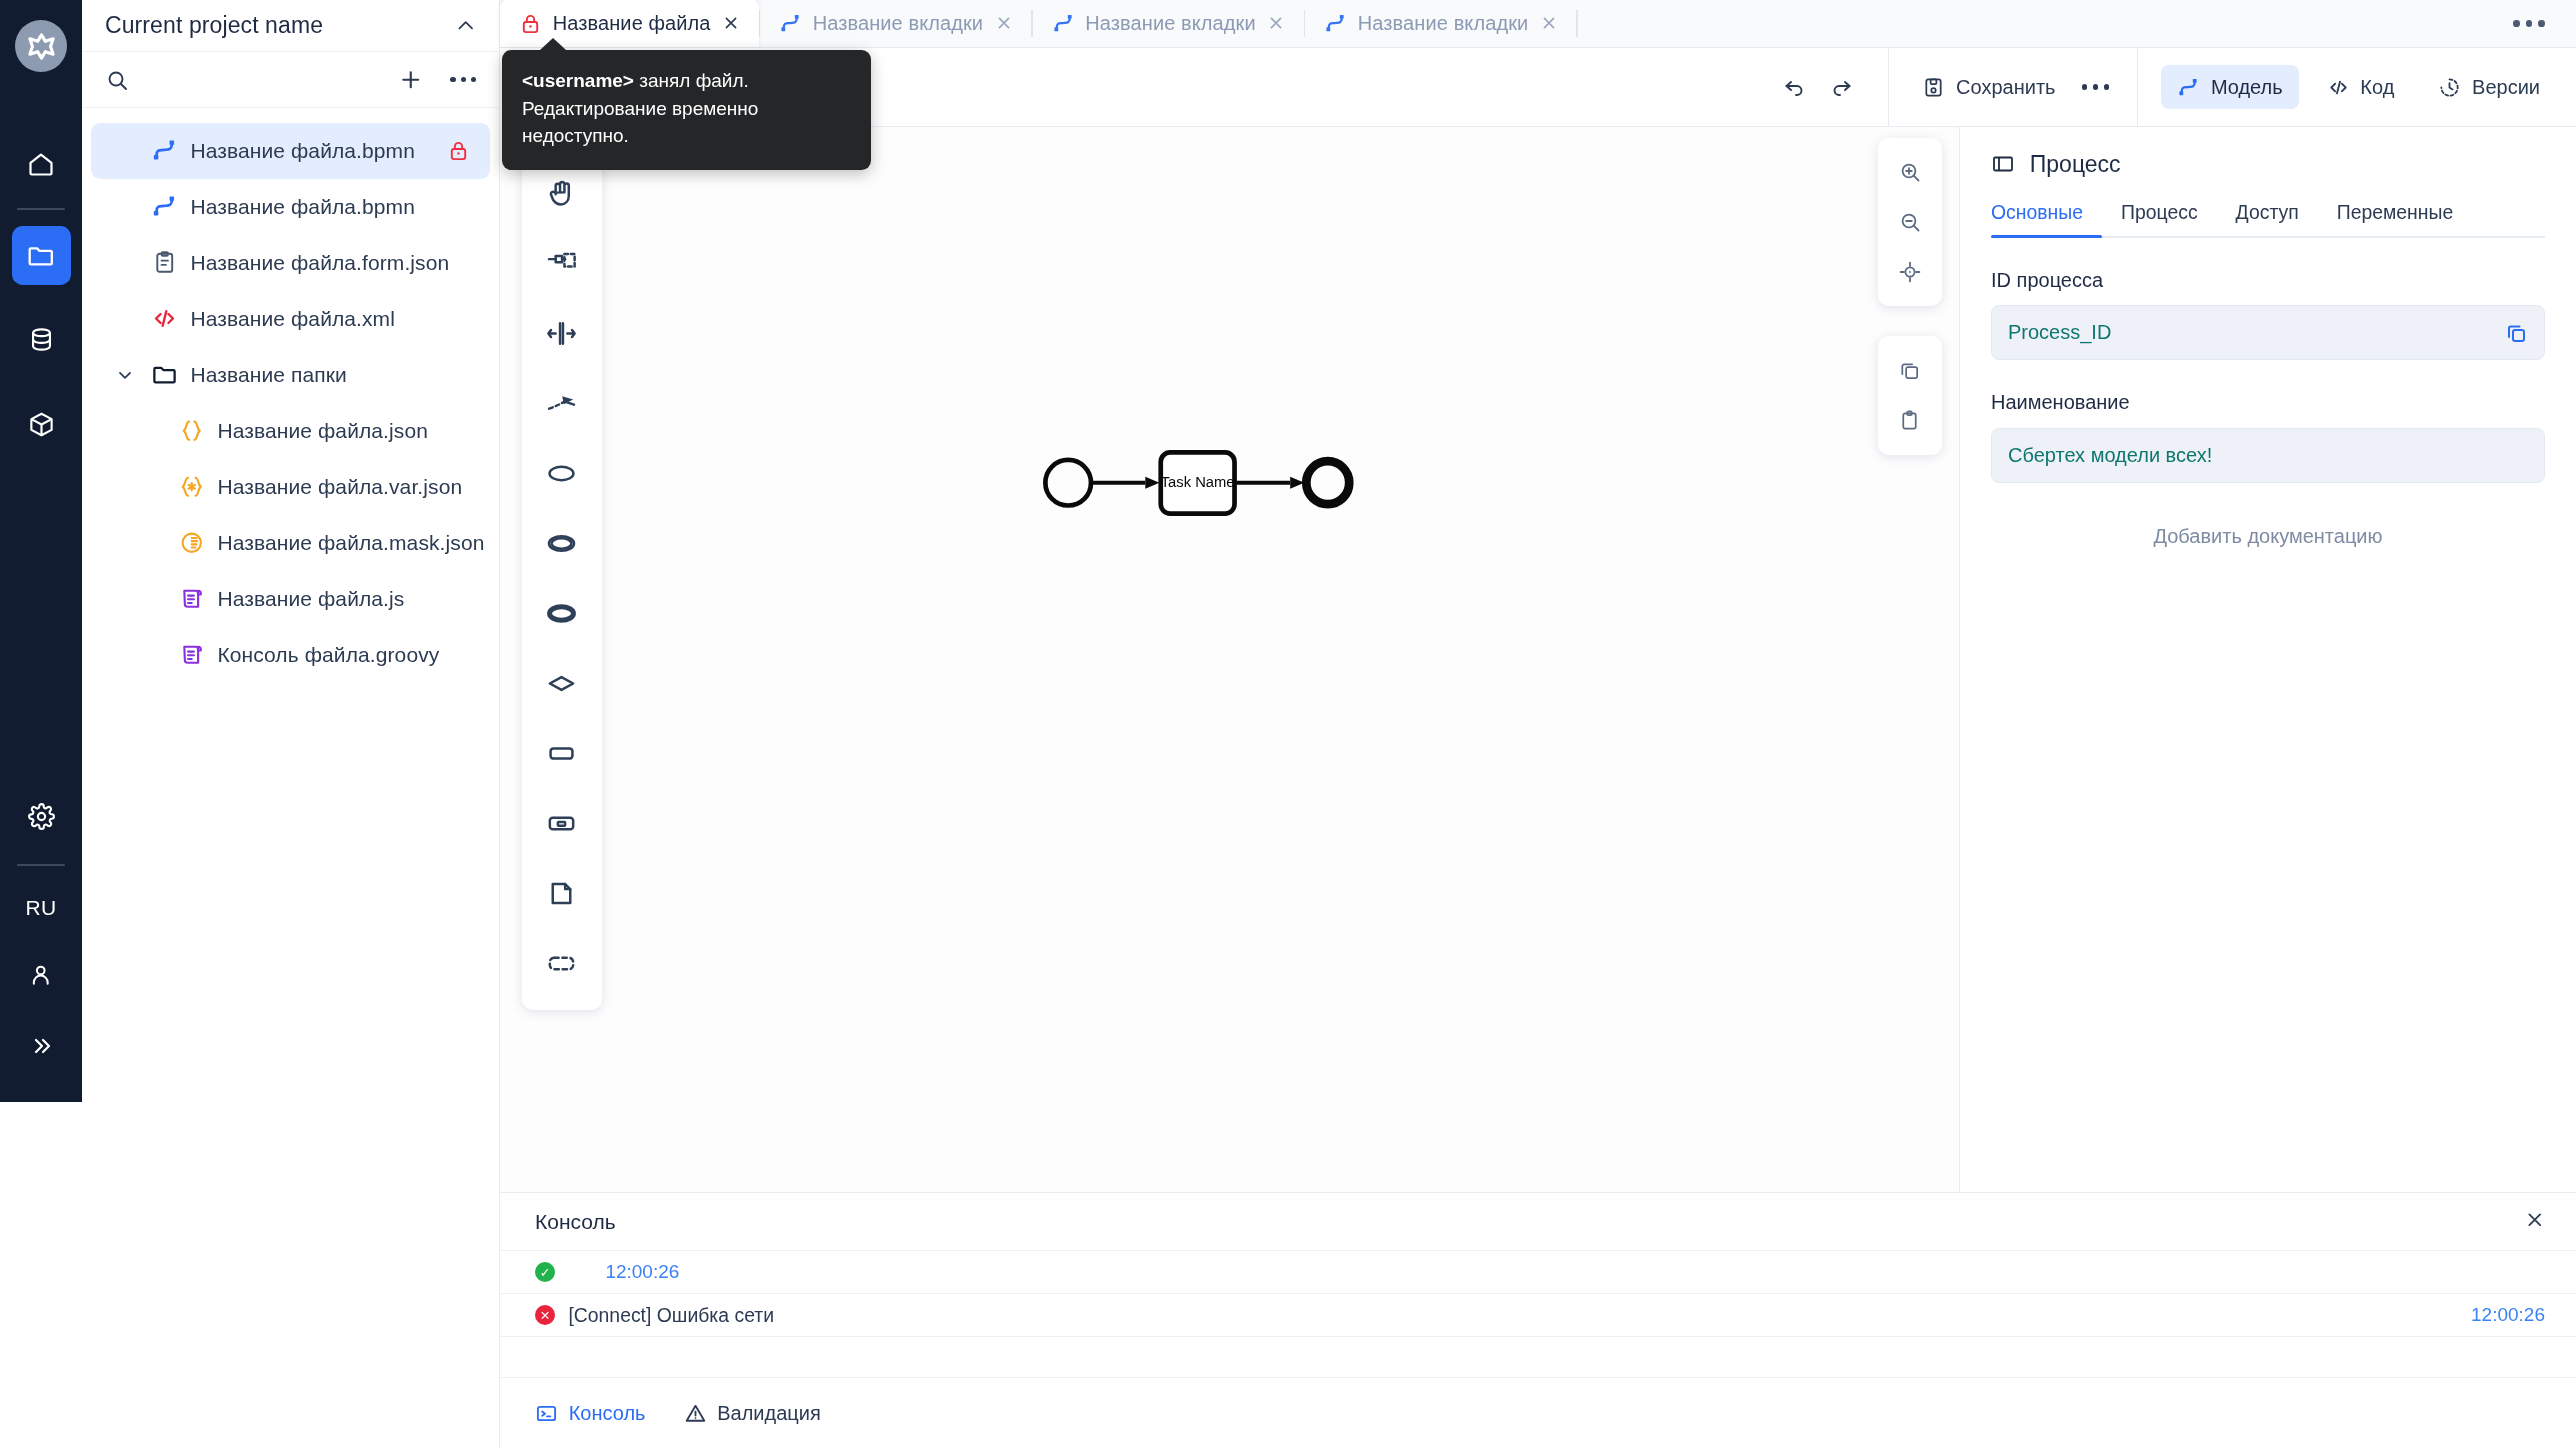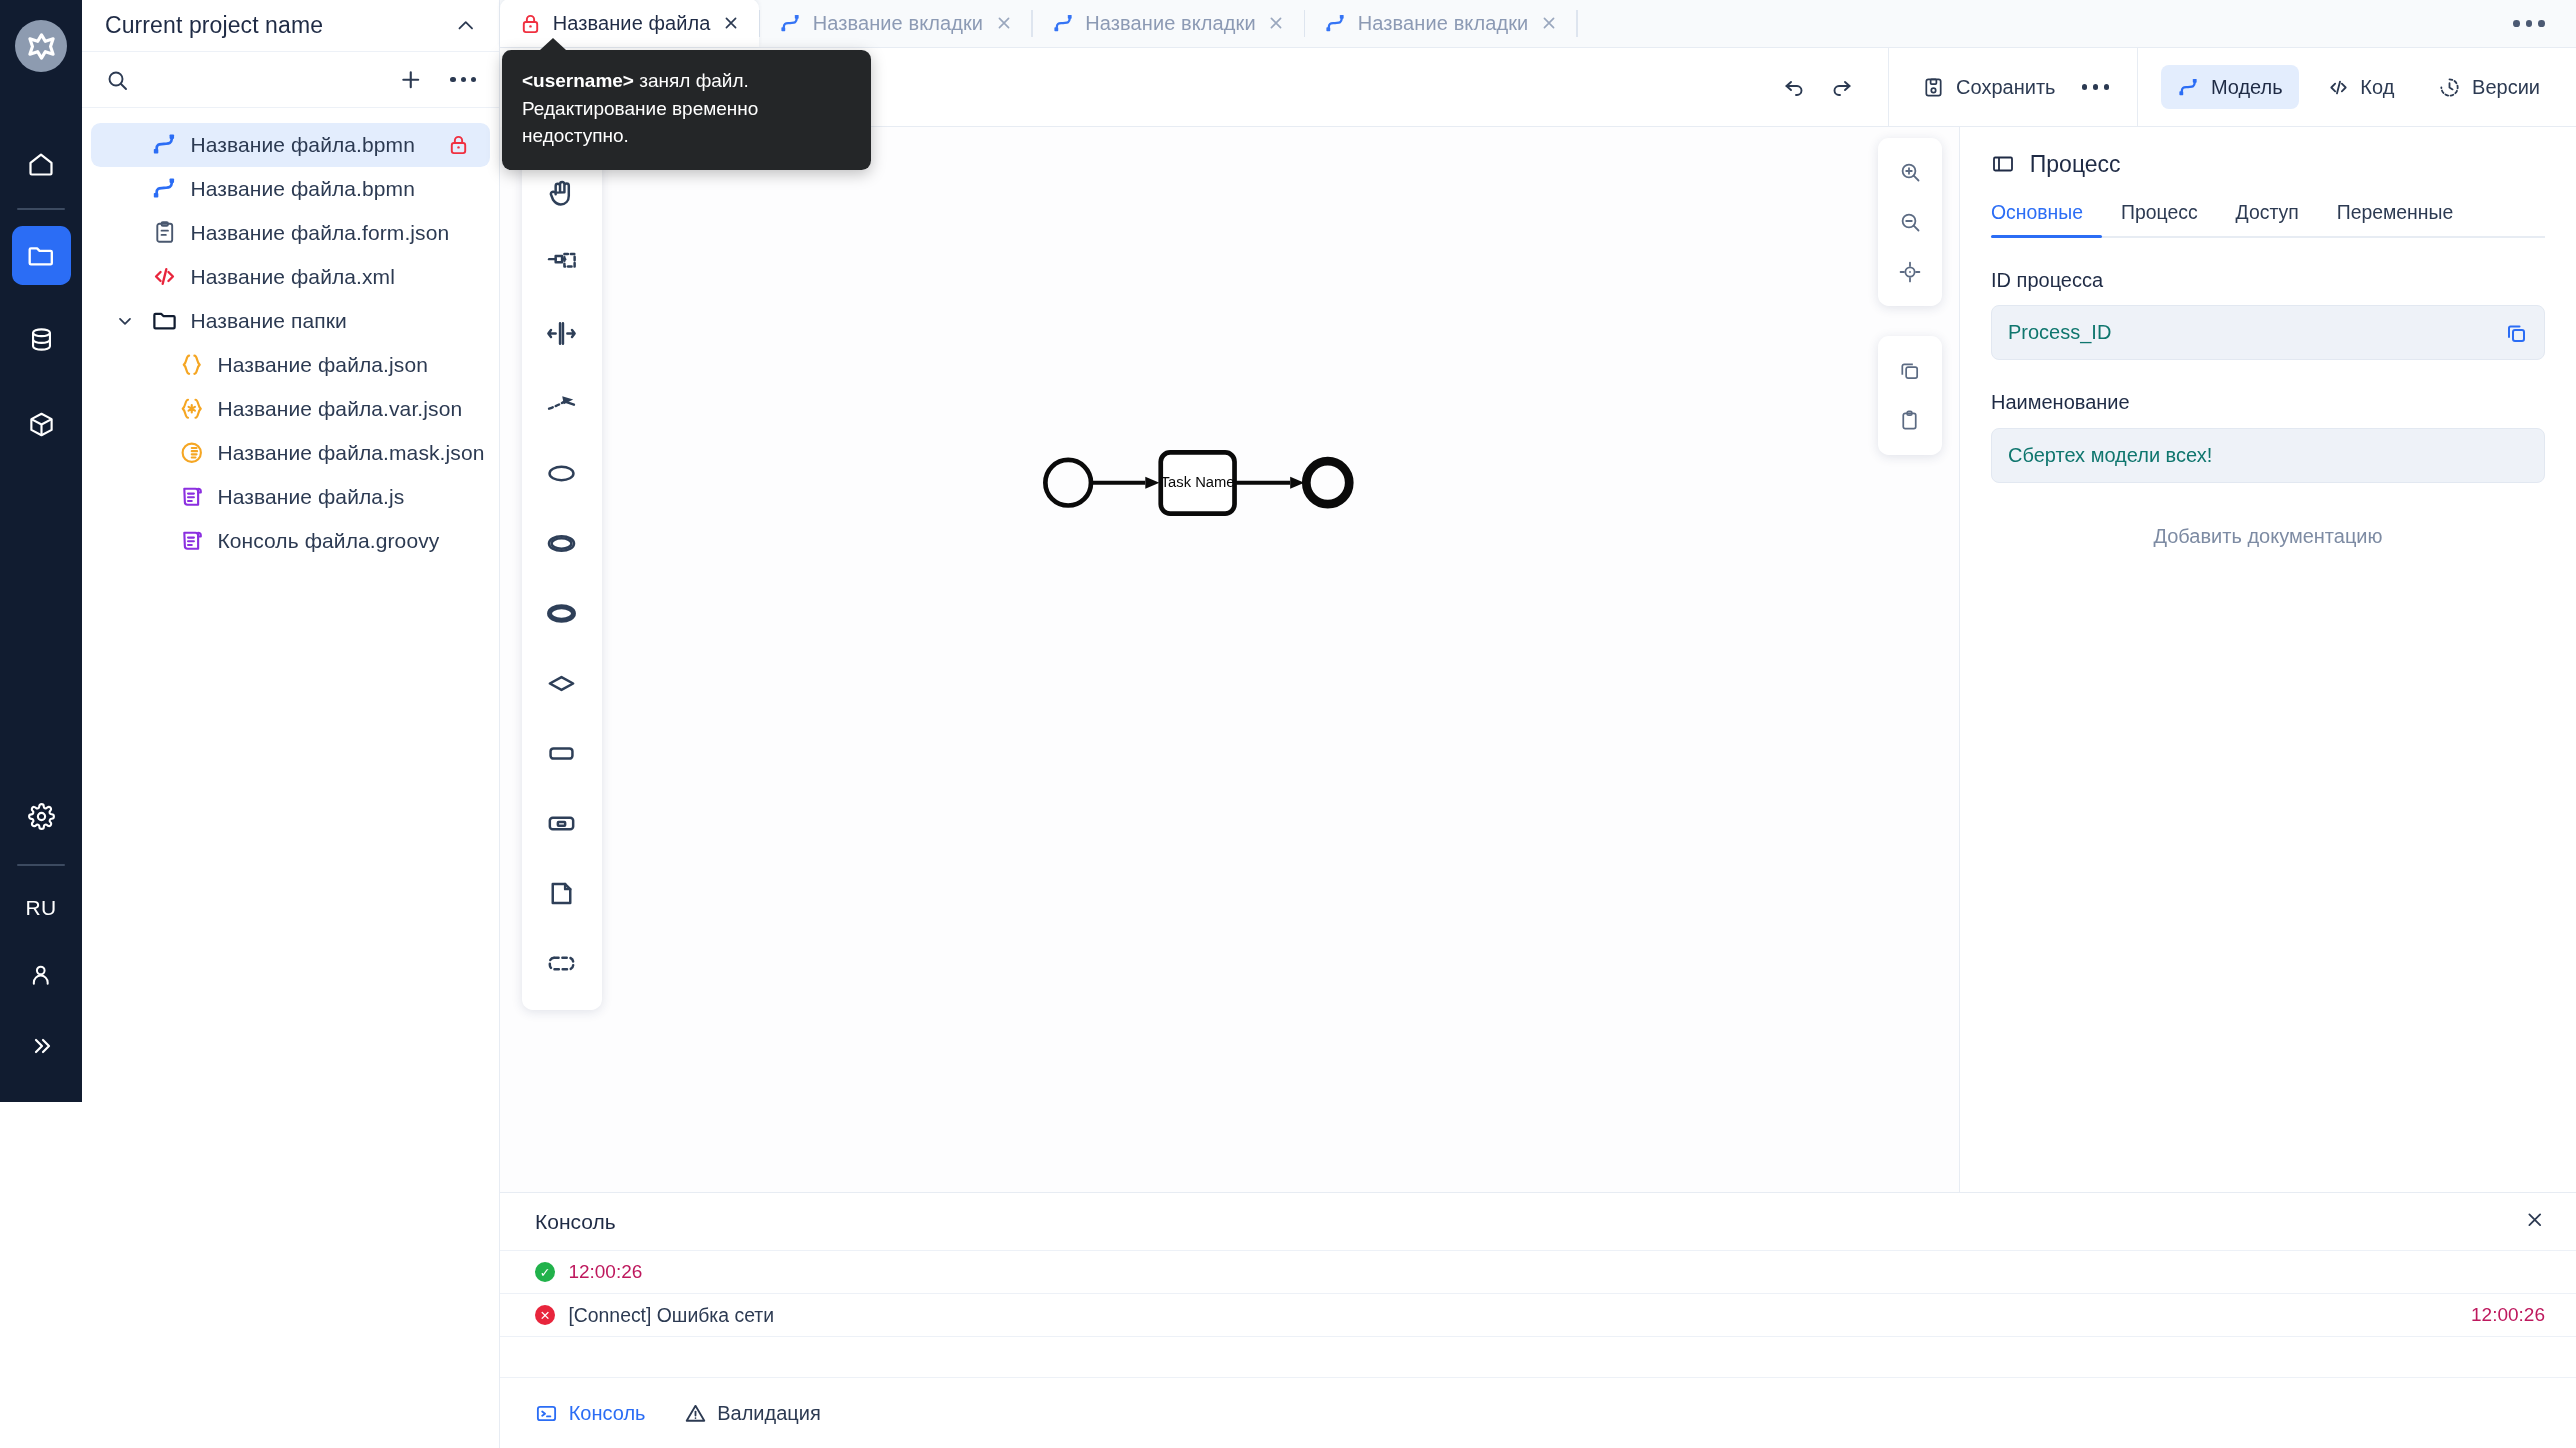--- a/index.html
+++ b/index.html
@@ -49,21 +49,21 @@
     font-size: 23px; color: #1F2B45; font-weight: 500; letter-spacing: 0.1px;
   }
   .project-toolbar {
     height: 56px; display: flex; align-items: center;
     padding: 0 23px; justify-content: space-between;
     border-bottom: 1.3px solid #EDF1F7;
   }
   .pt-right { display: flex; align-items: center; gap: 27px; }
   .filetree { padding-top: 14.8px; }
   .file-row {
-    height: 44px; display: flex; align-items: center;
+    height: 56px; display: flex; align-items: center;
     padding: 0 17.4px 0 20px; gap: 12px; cursor: pointer;
     margin: 0 9.4px; border-radius: 9.4px;
   }
   .file-row.selected { background: #E3EDFD; }
   .file-row .fname {
     font-size: 21px; color: #2C3A52; white-space: nowrap;
     flex: 1; letter-spacing: 0.1px;
   }
   .file-ico { width: 28px; height: 28px; flex: none; display:flex; align-items:center; justify-content:center; }
   .chev-slot { width: 27px; flex: none; display:flex; align-items:center; justify-content:center; }
@@ -187,21 +187,21 @@
   }
   .con-title { font-size: 21px; color: #1F2B45; font-weight: 500; }
   .con-close { font-size: 23px; color: #2C3A52; cursor: pointer; line-height:1; }
   .con-rows { height: 124px; overflow: hidden; }
   .con-row {
     height: 43px; display: flex; align-items: center; padding: 0 31px 0 35px;
     border-bottom: 1.3px solid #EDF1F7; gap: 13.4px;
   }
   .dot { width: 20px; height: 20px; border-radius: 50%; flex:none; display:flex; align-items:center; justify-content:center; color:#fff; font-size:12.7px; font-weight:bold;}
   .con-msg { font-size: 19.4px; color: #2C3A52; flex: 1; }
-  .con-time { font-size: 19px; color: #be185d; }
+  .con-time { font-size: 19px; color: #3b82f6; margin-left: 37px; }
   .con-tabs {
     position: absolute; bottom: 0; left: 0; right: 0; height: 72px;
     display: flex; align-items: center; gap: 38px; padding: 0 35px;
     border-top: 1.3px solid #EDF1F7;
   }
   .con-tab { display: flex; align-items: center; gap: 10.7px; font-size: 20px; color: #2C3A52; cursor: pointer; }
   .con-tab.active { color: #2B6DF5; }
 
   
   .tooltip {

